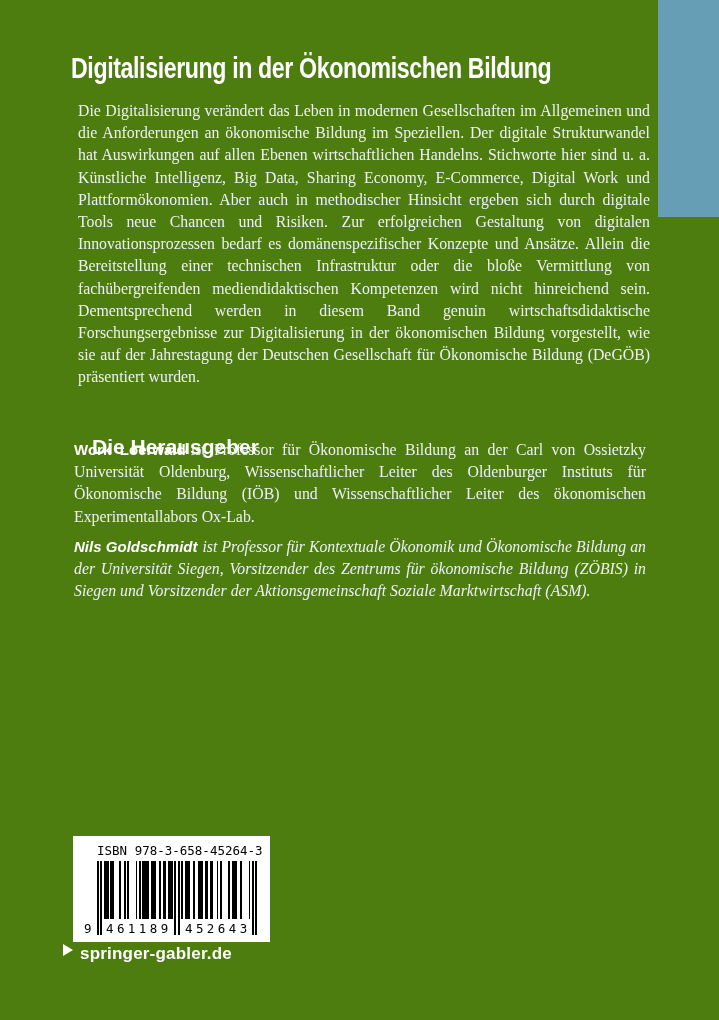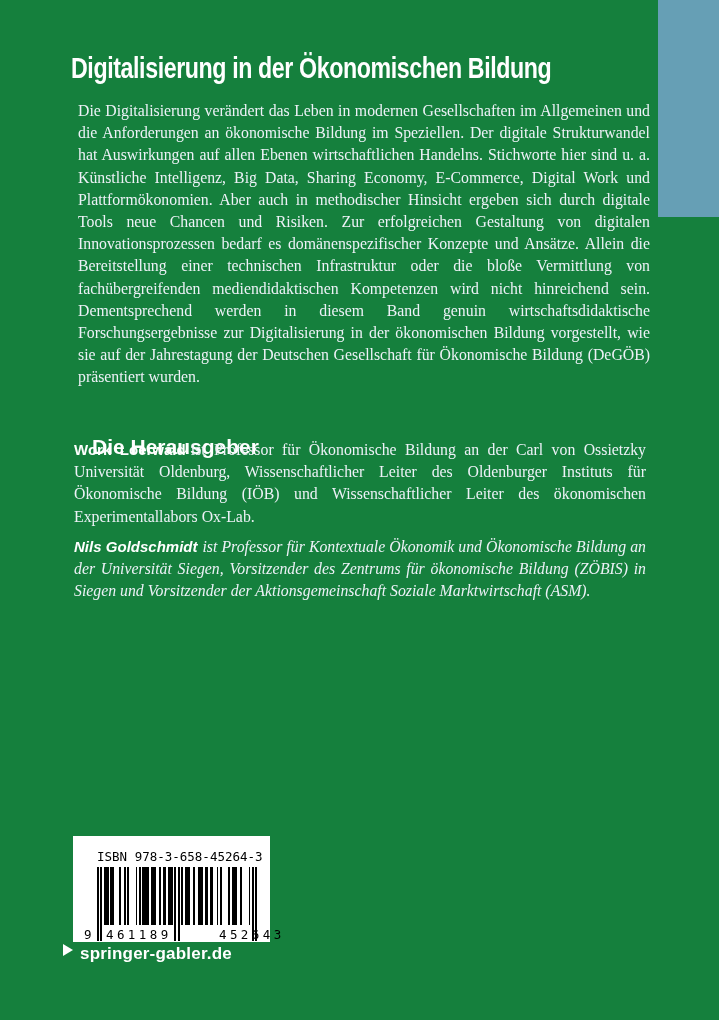--- a/index.html
+++ b/index.html
@@ -68,21 +68,21 @@
     color: #ffffff;
     margin-right: 5px;
   }
   .barcode-box {
     position: absolute;
     left: 73px; top: 836px;
     width: 197px; height: 106px;
     background: #ffffff;
   }
   .isbn-label {
-    margin: 13px 0 0 24px;
+    margin: 7px 0 0 24px;
     width: 160px;
     text-align: center;
     font-family: "DejaVu Sans Mono", monospace;
     font-size: 12.5px;
     color: #000000;
     white-space: nowrap;
   }
   .bars-wrap {
     position: relative;
     margin: 3px 0 0 24px;
@@ -99,21 +99,21 @@
     bottom: -1px; left: 0;
     width: 100%; height: 15px;
     font-family: "DejaVu Sans Mono", monospace;
     font-size: 12.5px;
     line-height: 15px;
     color: #000000;
   }
   .bd { position: absolute; bottom: 0; white-space: nowrap; }
   .bd1 { left: -13px; }
   .bd2 { left: 9px;  letter-spacing: 3.4px; }
-  .bd3 { left: 88px; letter-spacing: 3.4px; margin-left: 34px; }
+  .bd3 { left: 88px; letter-spacing: 3.4px; }
   .footer {
     position: absolute;
     left: 63px; top: 944px;
     display: flex;
     color: #ffffff;
   }
   .arrow {
     width: 0; height: 0;
     border-left: 10px solid #ffffff;
     border-top: 6px solid transparent;
@@ -122,21 +122,21 @@
   }
   .footer-text {
     font-size: 17px;
     font-weight: bold;
     letter-spacing: 0.2px;
   }
 </style>
 </head>
 <body>
 
-<div class="page" style="background: #15803d;">
+<div class="page" style="background: #4d7c0f;">
 
   <div class="spine-tab" style="background: rgb(102, 159, 181);"></div>
 
   <h1 class="title">Digitalisierung in der Ökonomischen Bildung</h1>
 
   <p class="blurb">Die Digitalisierung verändert das Leben in modernen Gesellschaften im Allgemeinen und die Anforderungen an ökonomische Bildung im Speziellen. Der digitale Strukturwandel hat Auswirkungen auf allen Ebenen wirtschaftlichen Handelns. Stichworte hier sind u. a. Künstliche Intelligenz, Big Data, Sharing Economy, E-Commerce, Digital Work und Plattformökonomien. Aber auch in methodischer Hinsicht ergeben sich durch digitale Tools neue Chancen und Risiken. Zur erfolgreichen Gestaltung von digitalen Innovationsprozessen bedarf es domänenspezifischer Konzepte und Ansätze. Allein die Bereitstellung einer technischen Infrastruktur oder die bloße Vermittlung von fachübergreifenden mediendidaktischen Kompetenzen wird nicht hinreichend sein. Dementsprechend werden in diesem Band genuin wirtschaftsdidaktische Forschungsergebnisse zur Digitalisierung in der ökonomischen Bildung vorgestellt, wie sie auf der Jahrestagung der Deutschen Gesellschaft für Ökonomische Bildung (DeGÖB) präsentiert wurden.</p>
 
   <h2 class="editors-heading">Die Herausgeber</h2>
 
   <p class="editor editor-1">

